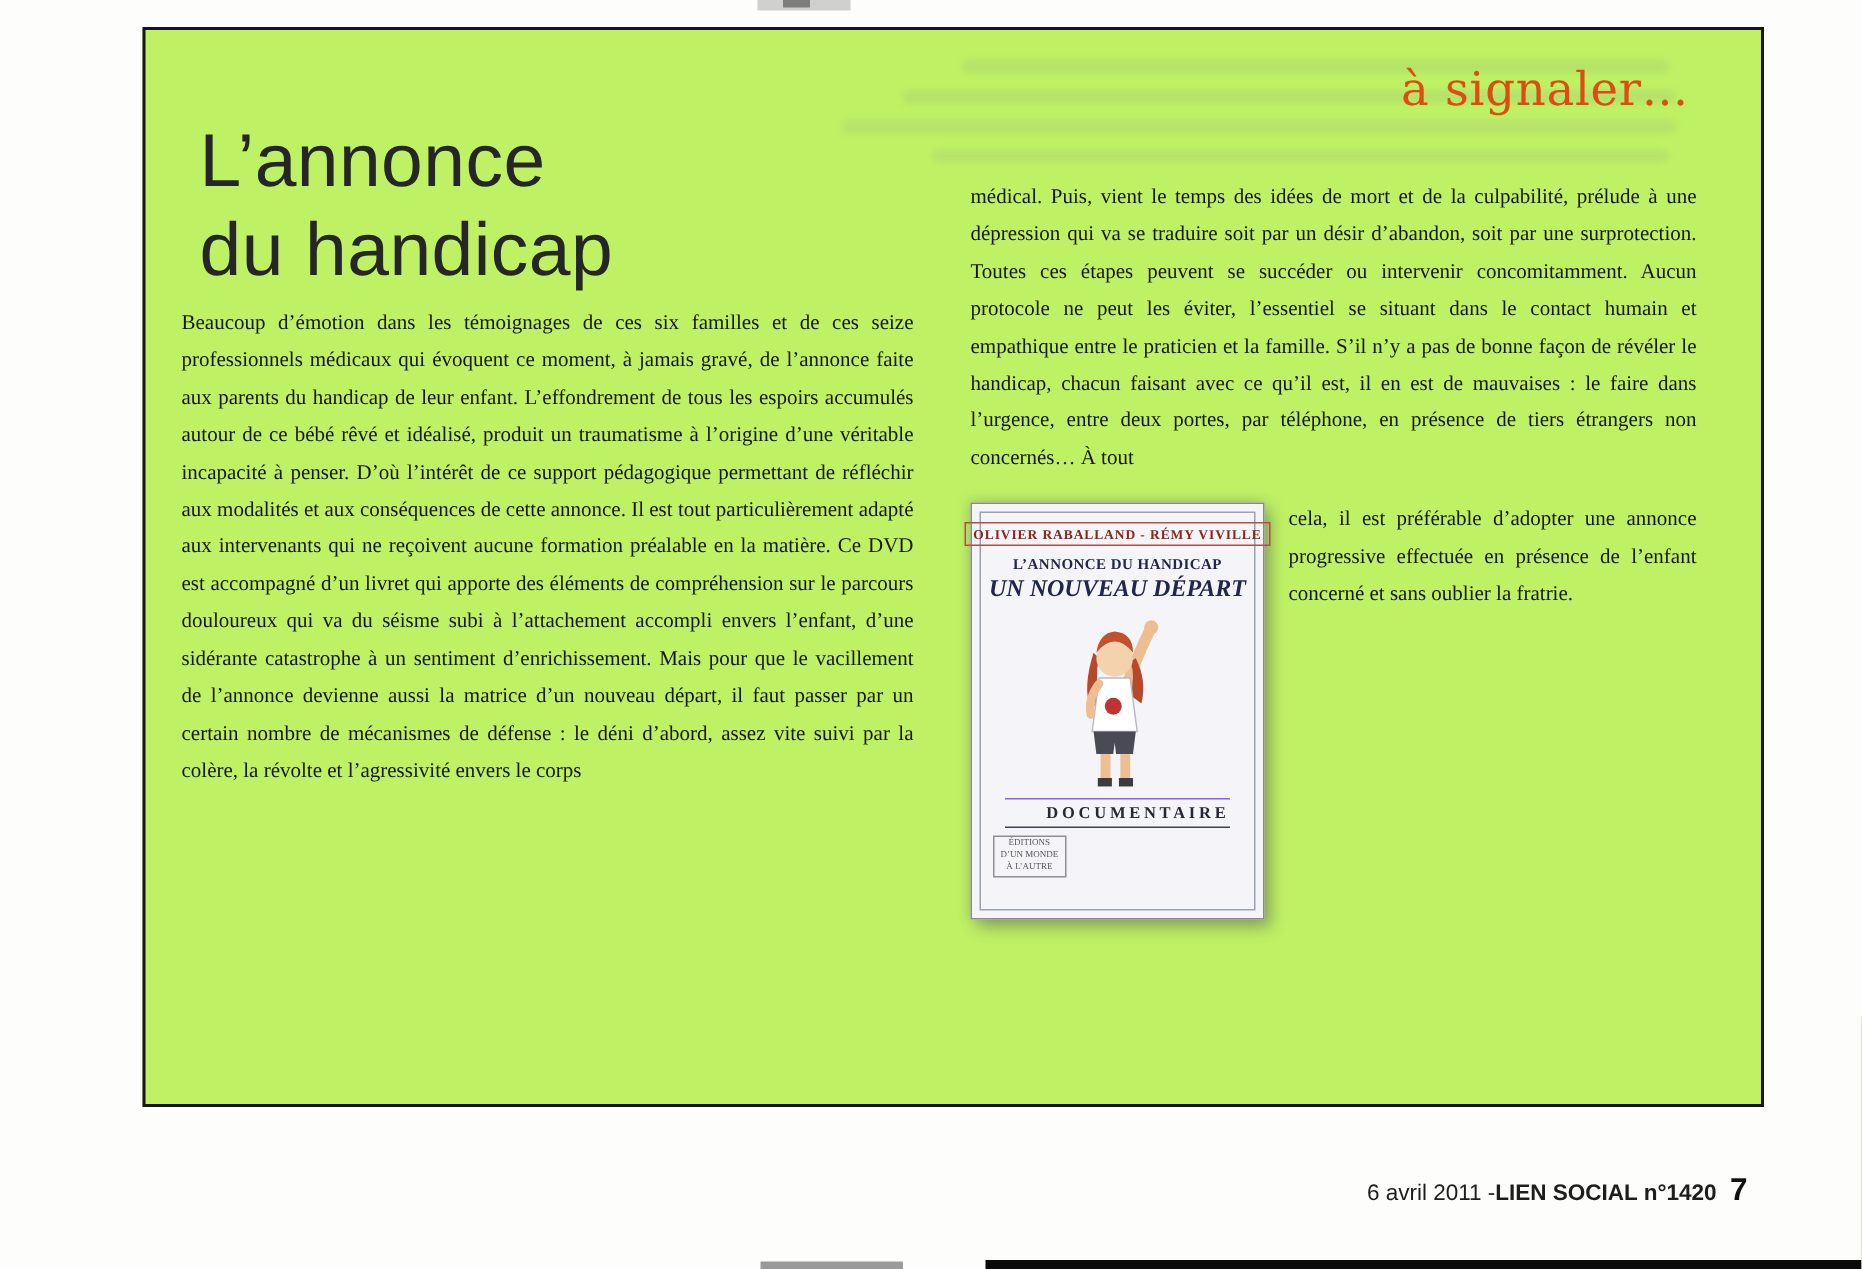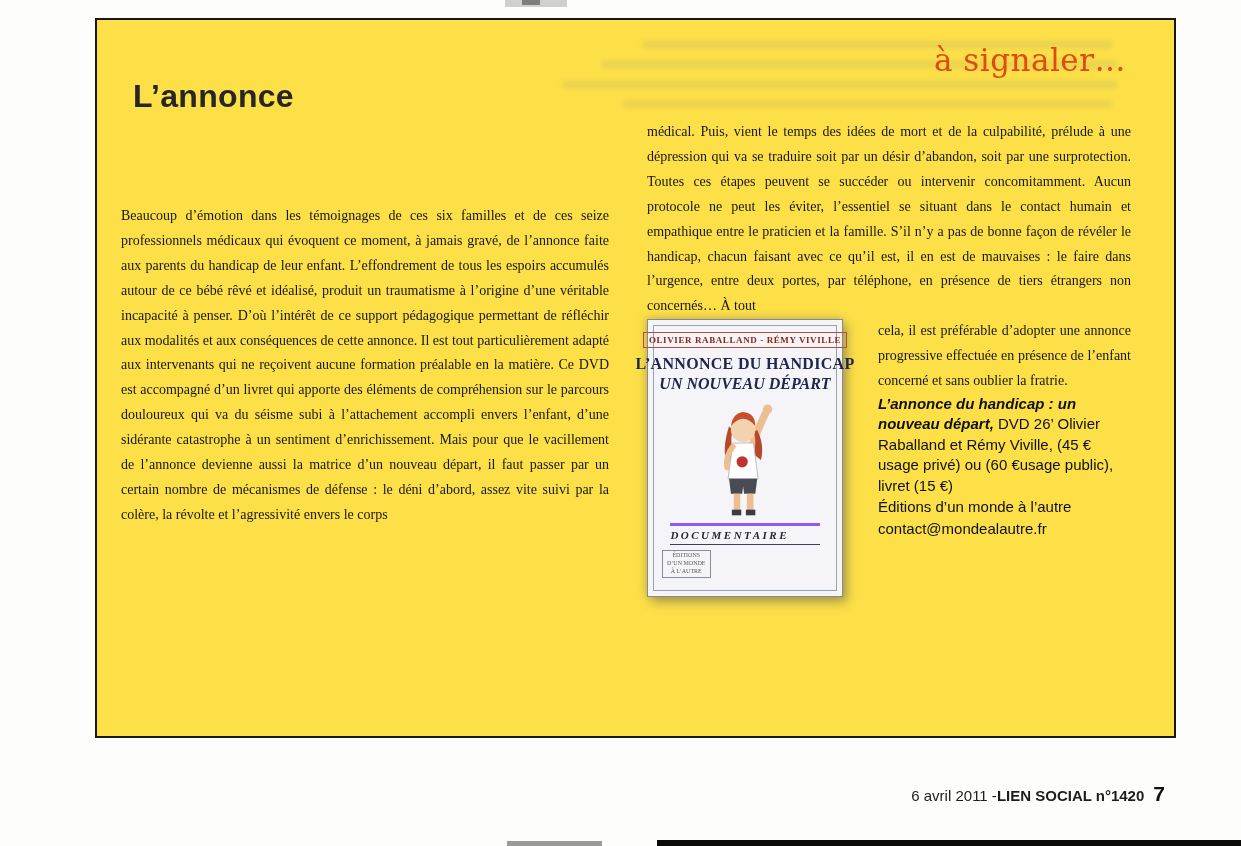--- a/index.html
+++ b/index.html
@@ -3,71 +3,71 @@
 <meta charset="utf-8">
 <style>
   html,body{margin:0;padding:0;}
   body{
     width:1241px;height:846px;position:relative;overflow:hidden;
     background:#fdfdfc;
     font-family:"Liberation Serif", serif;
   }
   .page-box{
     position:absolute;left:95px;top:18px;width:1081px;height:720px;
-    background:#fde047;border:2px solid #161616;box-sizing:border-box;
+    background:#bef264;border:2px solid #161616;box-sizing:border-box;
   }
   .section-header{
     position:absolute;top:22px;right:48px;
     font-family:"DejaVu Serif", serif;
     font-size:31px;color:#e04b12;letter-spacing:0.5px;
   }
   .article-title{
     position:absolute;left:36px;top:58px;
     font-family:"Liberation Sans", sans-serif;
-    font-size:32px;line-height:1.17;color:#262626;font-weight:700;
+    font-size:50px;line-height:1.17;color:#262626;font-weight:400;
     letter-spacing:0.3px;
   }
   .col-left{position:absolute;left:24px;top:184px;width:488px;}
   .col-right{position:absolute;left:550px;top:100px;width:484px;}
   .body-text{
     font-size:14px;line-height:24.9px;text-align:justify;color:#171717;
     margin:0;hyphens:auto;
   }
-  .media-row{display:flex;gap:27px;}
+  .media-row{display:flex;margin-top:16px;gap:8px;}
   .dvd-wrap{width:204px;flex:0 0 204px;}
   .dvd-cover{
     width:196px;height:278px;background:#f5f4f8;border:1px solid #8a8a8a;
     box-shadow:4px 5px 10px rgba(70,70,85,0.45), -2px -2px 7px rgba(110,110,125,0.25);
     box-sizing:border-box;padding:5px;
   }
   .cover-inner{
     width:100%;height:100%;box-sizing:border-box;border:1px solid #98a2b0;
     display:flex;flex-direction:column;align-items:center;
   }
   .cover-authors{
     margin-top:6px;border:1px solid #b05040;color:#8b2618;
     font-family:"Liberation Serif", serif;font-size:9px;font-weight:bold;
     letter-spacing:0.6px;padding:2px 5px;white-space:nowrap;text-transform:uppercase;
   }
   .cover-title{
     margin-top:7px;font-family:"Liberation Serif", serif;font-weight:bold;
-    font-size:16px;color:#20264d;letter-spacing:0.3px;white-space:nowrap;
+    font-size:10px;color:#20264d;letter-spacing:0.3px;white-space:nowrap;
   }
   .cover-subtitle{
     font-family:"Liberation Serif", serif;font-style:italic;font-weight:bold;
     font-size:16px;color:#20264d;margin-top:2px;
   }
   .cover-art{
     width:122px;height:124px;margin-top:4px;display:flex;
     align-items:center;justify-content:center;
   }
   .cover-cat{
-    margin-top:2px;border-top:3px solid #8b5cf6;border-bottom:1px solid #3c4250;
-    width:82%;text-align:left;font-family:"Liberation Serif", serif;
-    font-weight:bold;letter-spacing:2.5px;font-size:11px;padding:3px 0;color:#272735;font-style:italic;
+    margin-top:2px;border-top:1px solid #8b5cf6;border-bottom:1px solid #3c4250;
+    width:82%;text-align:right;font-family:"Liberation Serif", serif;
+    font-weight:bold;letter-spacing:2.5px;font-size:11px;padding:3px 0;color:#272735;
   }
   .cover-pub{
     margin-top:5px;align-self:flex-start;margin-left:8px;
     font-family:"Liberation Serif", serif;font-size:6px;color:#5a5a60;
     line-height:1.3;text-align:center;border:1px solid #8d8d95;padding:1px 4px;
   }
   .media-right{
     flex:1;display:flex;flex-direction:column;justify-content:flex-start;
     min-height:288px;
   }
@@ -103,20 +103,21 @@
 
   <div class="ghost" style="left:545px;top:20px;width:470px;height:9px;"></div>
   <div class="ghost" style="left:505px;top:40px;width:515px;height:9px;"></div>
   <div class="ghost" style="left:465px;top:60px;width:555px;height:9px;"></div>
   <div class="ghost" style="left:525px;top:80px;width:490px;height:8px;"></div>
 
   <div class="section-header">à signaler…</div>
 
   <h1 class="article-title" style="margin:0;">
     <span>L’annonce</span><br>
+    <span>du handicap</span>
   </h1>
 
   <div class="col-left">
     <p class="body-text">Beaucoup d’émotion dans les témoignages de ces six familles et de ces seize professionnels médicaux qui évoquent ce moment, à jamais gravé, de l’annonce faite aux parents du handicap de leur enfant. L’effondrement de tous les espoirs accumulés autour de ce bébé rêvé et idéalisé, produit un traumatisme à l’origine d’une véritable incapacité à penser. D’où l’intérêt de ce support pédagogique permettant de réfléchir aux modalités et aux conséquences de cette annonce. Il est tout particulièrement adapté aux intervenants qui ne reçoivent aucune formation préalable en la matière. Ce DVD est accompagné d’un livret qui apporte des éléments de compréhension sur le parcours douloureux qui va du séisme subi à l’attachement accompli envers l’enfant, d’une sidérante catastrophe à un sentiment d’enrichissement. Mais pour que le vacillement de l’annonce devienne aussi la matrice d’un nouveau départ, il faut passer par un certain nombre de mécanismes de défense : le déni d’abord, assez vite suivi par la colère, la révolte et l’agressivité envers le corps</p>
   </div>
 
   <div class="col-right">
     <p class="body-text">médical. Puis, vient le temps des idées de mort et de la culpabilité, prélude à une dépression qui va se traduire soit par un désir d’abandon, soit par une surprotection. Toutes ces étapes peuvent se succéder ou intervenir concomitamment. Aucun protocole ne peut les éviter, l’essentiel se situant dans le contact humain et empathique entre le praticien et la famille. S’il n’y a pas de bonne façon de révéler le handicap, chacun faisant avec ce qu’il est, il en est de mauvaises : le faire dans l’urgence, entre deux portes, par téléphone, en présence de tiers étrangers non concernés… À tout</p>
 
     <div class="media-row">
@@ -149,25 +150,20 @@
               <div>ÉDITIONS</div>
               <div>D’UN MONDE</div>
               <div>À L’AUTRE</div>
             </div>
           </div>
         </div>
       </div>
 
       <div class="media-right">
         <p class="body-text">cela, il est préférable d’adopter une annonce progressive effectuée en présence de l’enfant concerné et sans oublier la fratrie.</p>
-        <div class="caption">
-          <span class="lead">L’annonce du handicap : un nouveau départ,</span><span> DVD 26’ Olivier Raballand et Rémy Viville, (45 € usage privé) ou (60 €usage public), livret (15 €)</span>
-          <div class="caption-line">Éditions d’un monde à l’autre</div>
-          <div class="caption-line">contact@mondealautre.fr</div>
-        </div>
       </div>
     </div>
   </div>
 
 </div>
 
 <div class="page-footer">
   <span>6 avril 2011 - </span>
   <span class="mag">LIEN SOCIAL n°1420</span>
   <span class="pageno">7</span>

